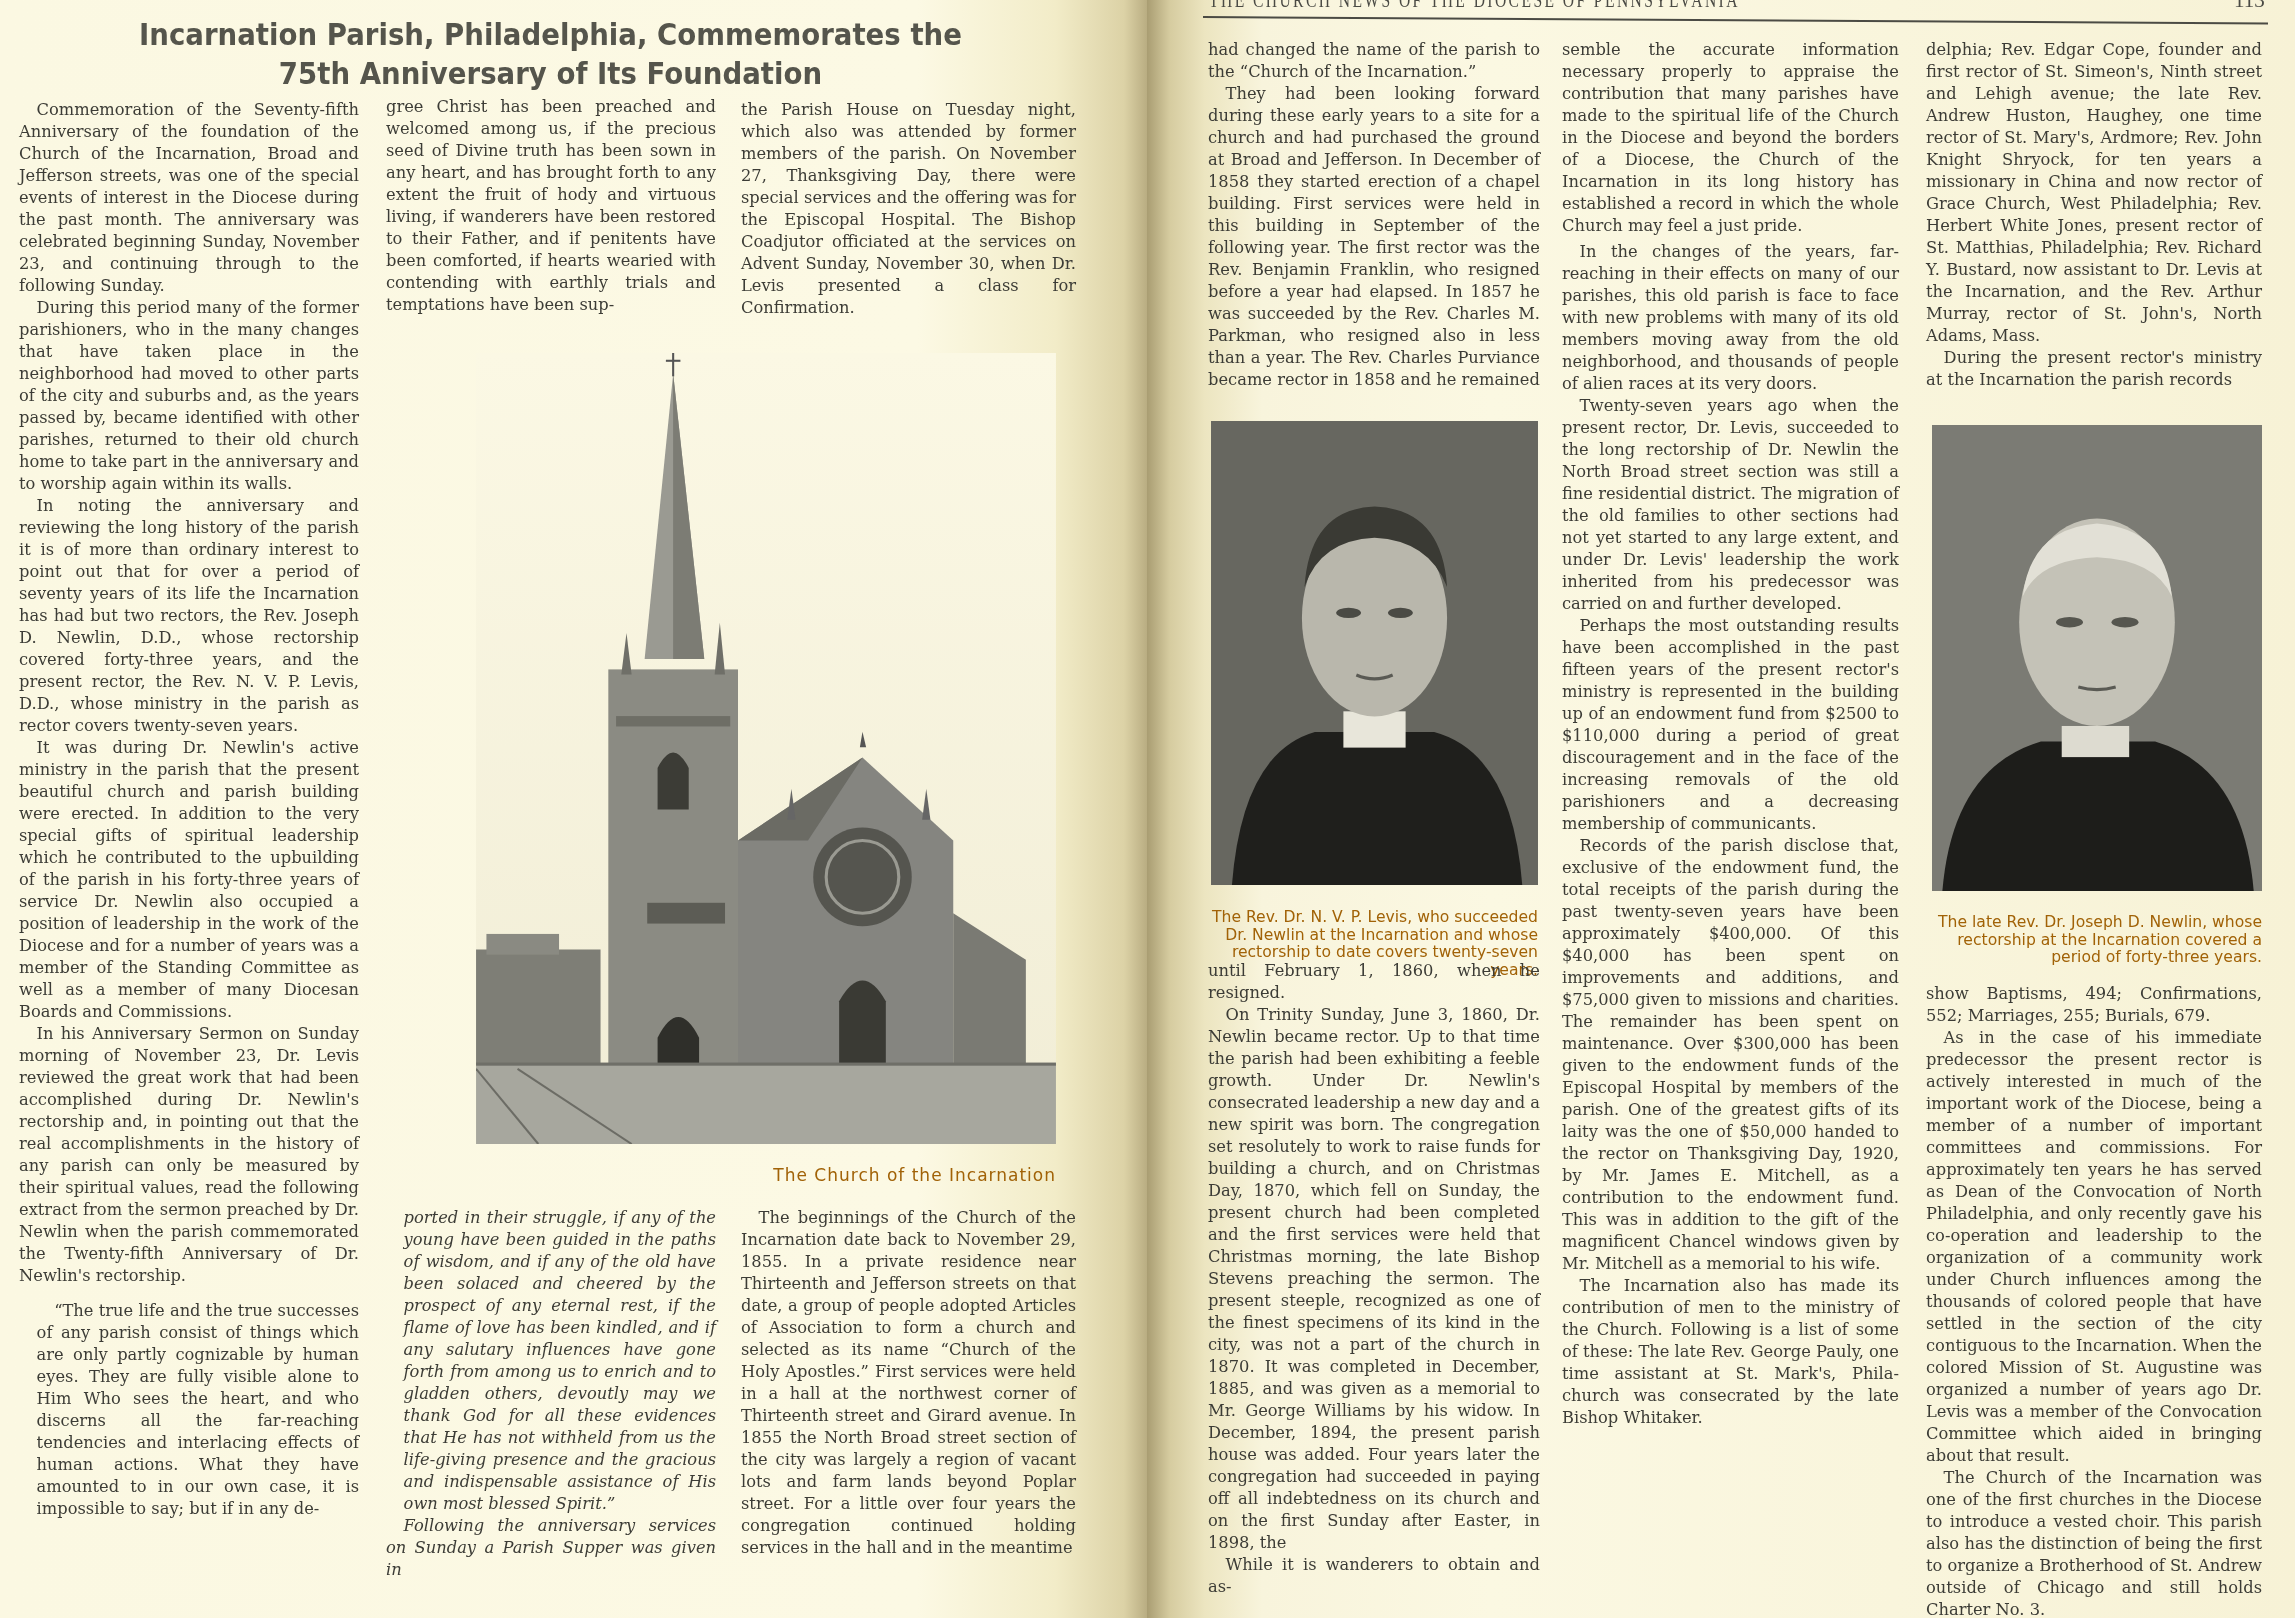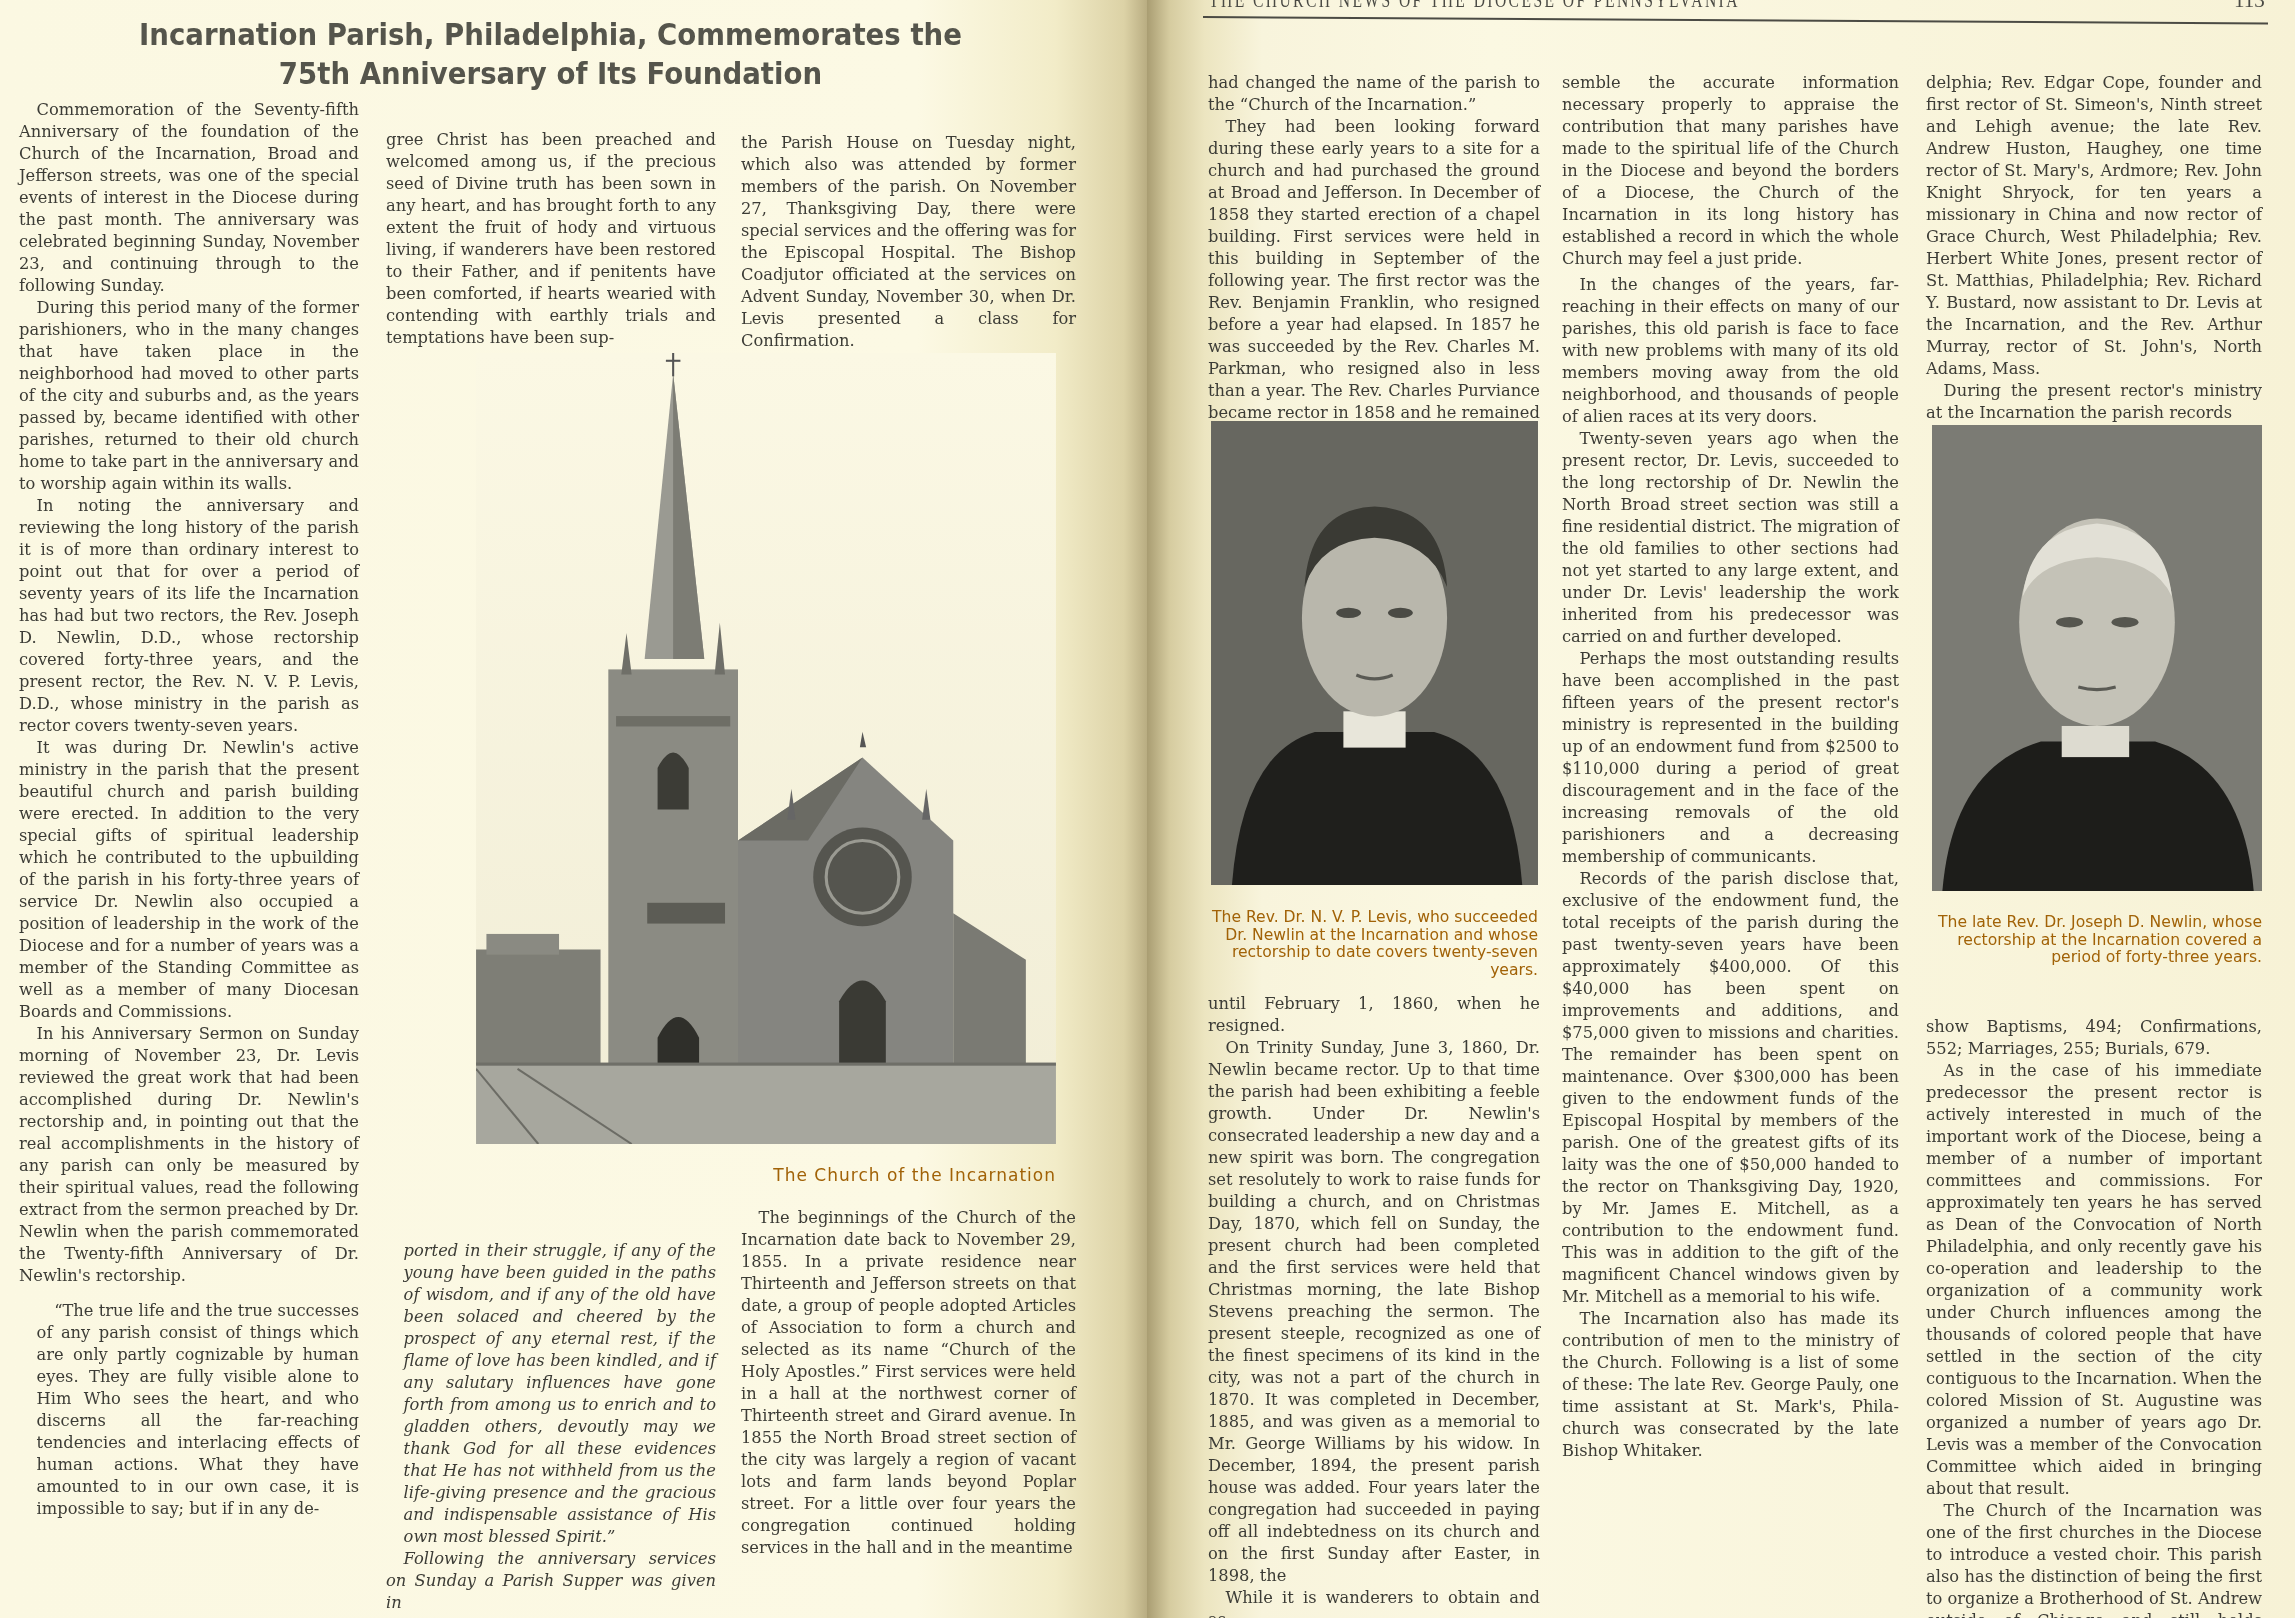--- a/index.html
+++ b/index.html
@@ -21,21 +21,21 @@
     position: absolute; left: 78px; width: 945px; top: 14.5px;
     text-align: center; font-family: "DejaVu Sans", "Liberation Sans", sans-serif;
     font-weight: bold; font-size: 30px; line-height: 39px; color: #55554c;
     transform: scaleX(0.92); letter-spacing: 0px;
   }
   .col {
     position: absolute; font-size: 16.3px; line-height: 22px;
     text-align: justify; color: #3c3c36;
   }
   .col p { margin: 0; text-indent: 17.6px; }
-  .col p.noindent { text-indent: 0; margin-top: 33px; }
+  .col p.noindent { text-indent: 0; }
   .col p.quote { padding-left: 17.6px; text-indent: 17.6px; margin-top: 12.5px; }
   .col p.gap { margin-top: 4.2px; }
   .header-run {
     position: absolute; left: 1209px; top: -10.4px; width: 1059px; height: 21px;
     font-family: "Liberation Serif", serif; font-size: 20px; letter-spacing: 3.1px;
     color: #4a4a44; text-align: left; line-height: 21px; white-space: nowrap;
     transform: scaleX(0.78); transform-origin: left center;
   }
   .page-num {
     position: absolute; left: 2234px; top: -10.4px; font-size: 21px; line-height: 21px;

